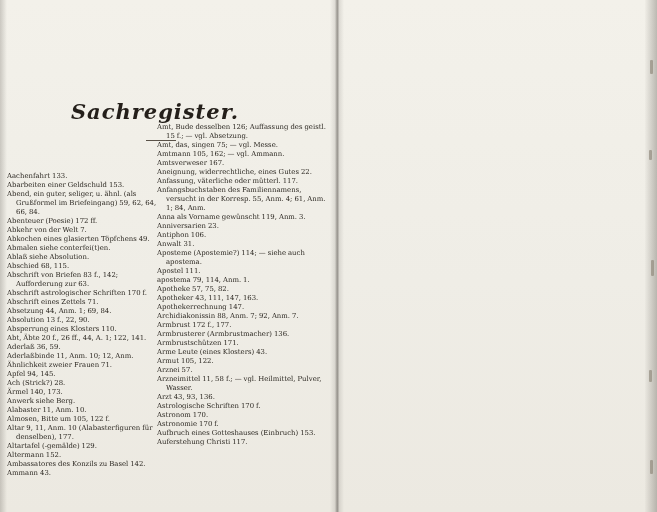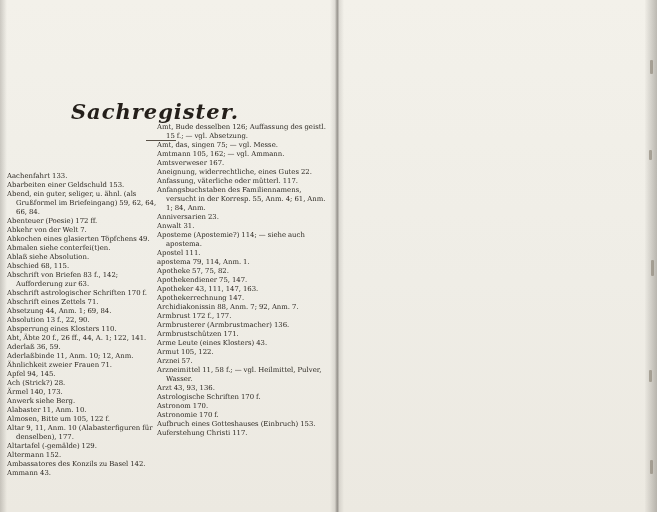--- a/index.html
+++ b/index.html
@@ -89,27 +89,28 @@
         <p class="entry">Ammann 43.</p>
       </div>
     <div class="col col2">
         <p class="entry">Amt, Bude desselben 126; Auffassung des geistl. 15 f.; — vgl. Absetzung.</p>
         <p class="entry">Amt, das, singen 75; — vgl. Messe.</p>
         <p class="entry">Amtmann 105, 162; — vgl. Ammann.</p>
         <p class="entry">Amtsverweser 167.</p>
         <p class="entry">Aneignung, widerrechtliche, eines Gutes 22.</p>
         <p class="entry">Anfassung, väterliche oder mütterl. 117.</p>
         <p class="entry">Anfangsbuchstaben des Familiennamens, versucht in der Korresp. 55, Anm. 4; 61, Anm. 1; 84, Anm.</p>
+        <p class="entry">Anna als Vorname gewünscht 119, Anm. 3.</p>
         <p class="entry">Anniversarien 23.</p>
+        <p class="entry">Antiphon 106.</p>
         <p class="entry">Anwalt 31.</p>
         <p class="entry">Aposteme (Apostemie?) 114; — siehe auch apostema.</p>
         <p class="entry">Apostel 111.</p>
         <p class="entry">apostema 79, 114, Anm. 1.</p>
         <p class="entry">Apotheke 57, 75, 82.</p>
-        <p class="entry">Apothekendiener 75, 147.</p>
         <p class="entry">Apotheker 43, 111, 147, 163.</p>
         <p class="entry">Apothekerrechnung 147.</p>
         <p class="entry">Archidiakonissin 88, Anm. 7; 92, Anm. 7.</p>
         <p class="entry">Armbrust 172 f., 177.</p>
         <p class="entry">Armbrusterer (Armbrustmacher) 136.</p>
         <p class="entry">Armbrustschützen 171.</p>
         <p class="entry">Arme Leute (eines Klosters) 43.</p>
         <p class="entry">Armut 105, 122.</p>
         <p class="entry">Arznei 57.</p>
         <p class="entry">Arzneimittel 11, 58 f.; — vgl. Heilmittel, Pulver, Wasser.</p>

